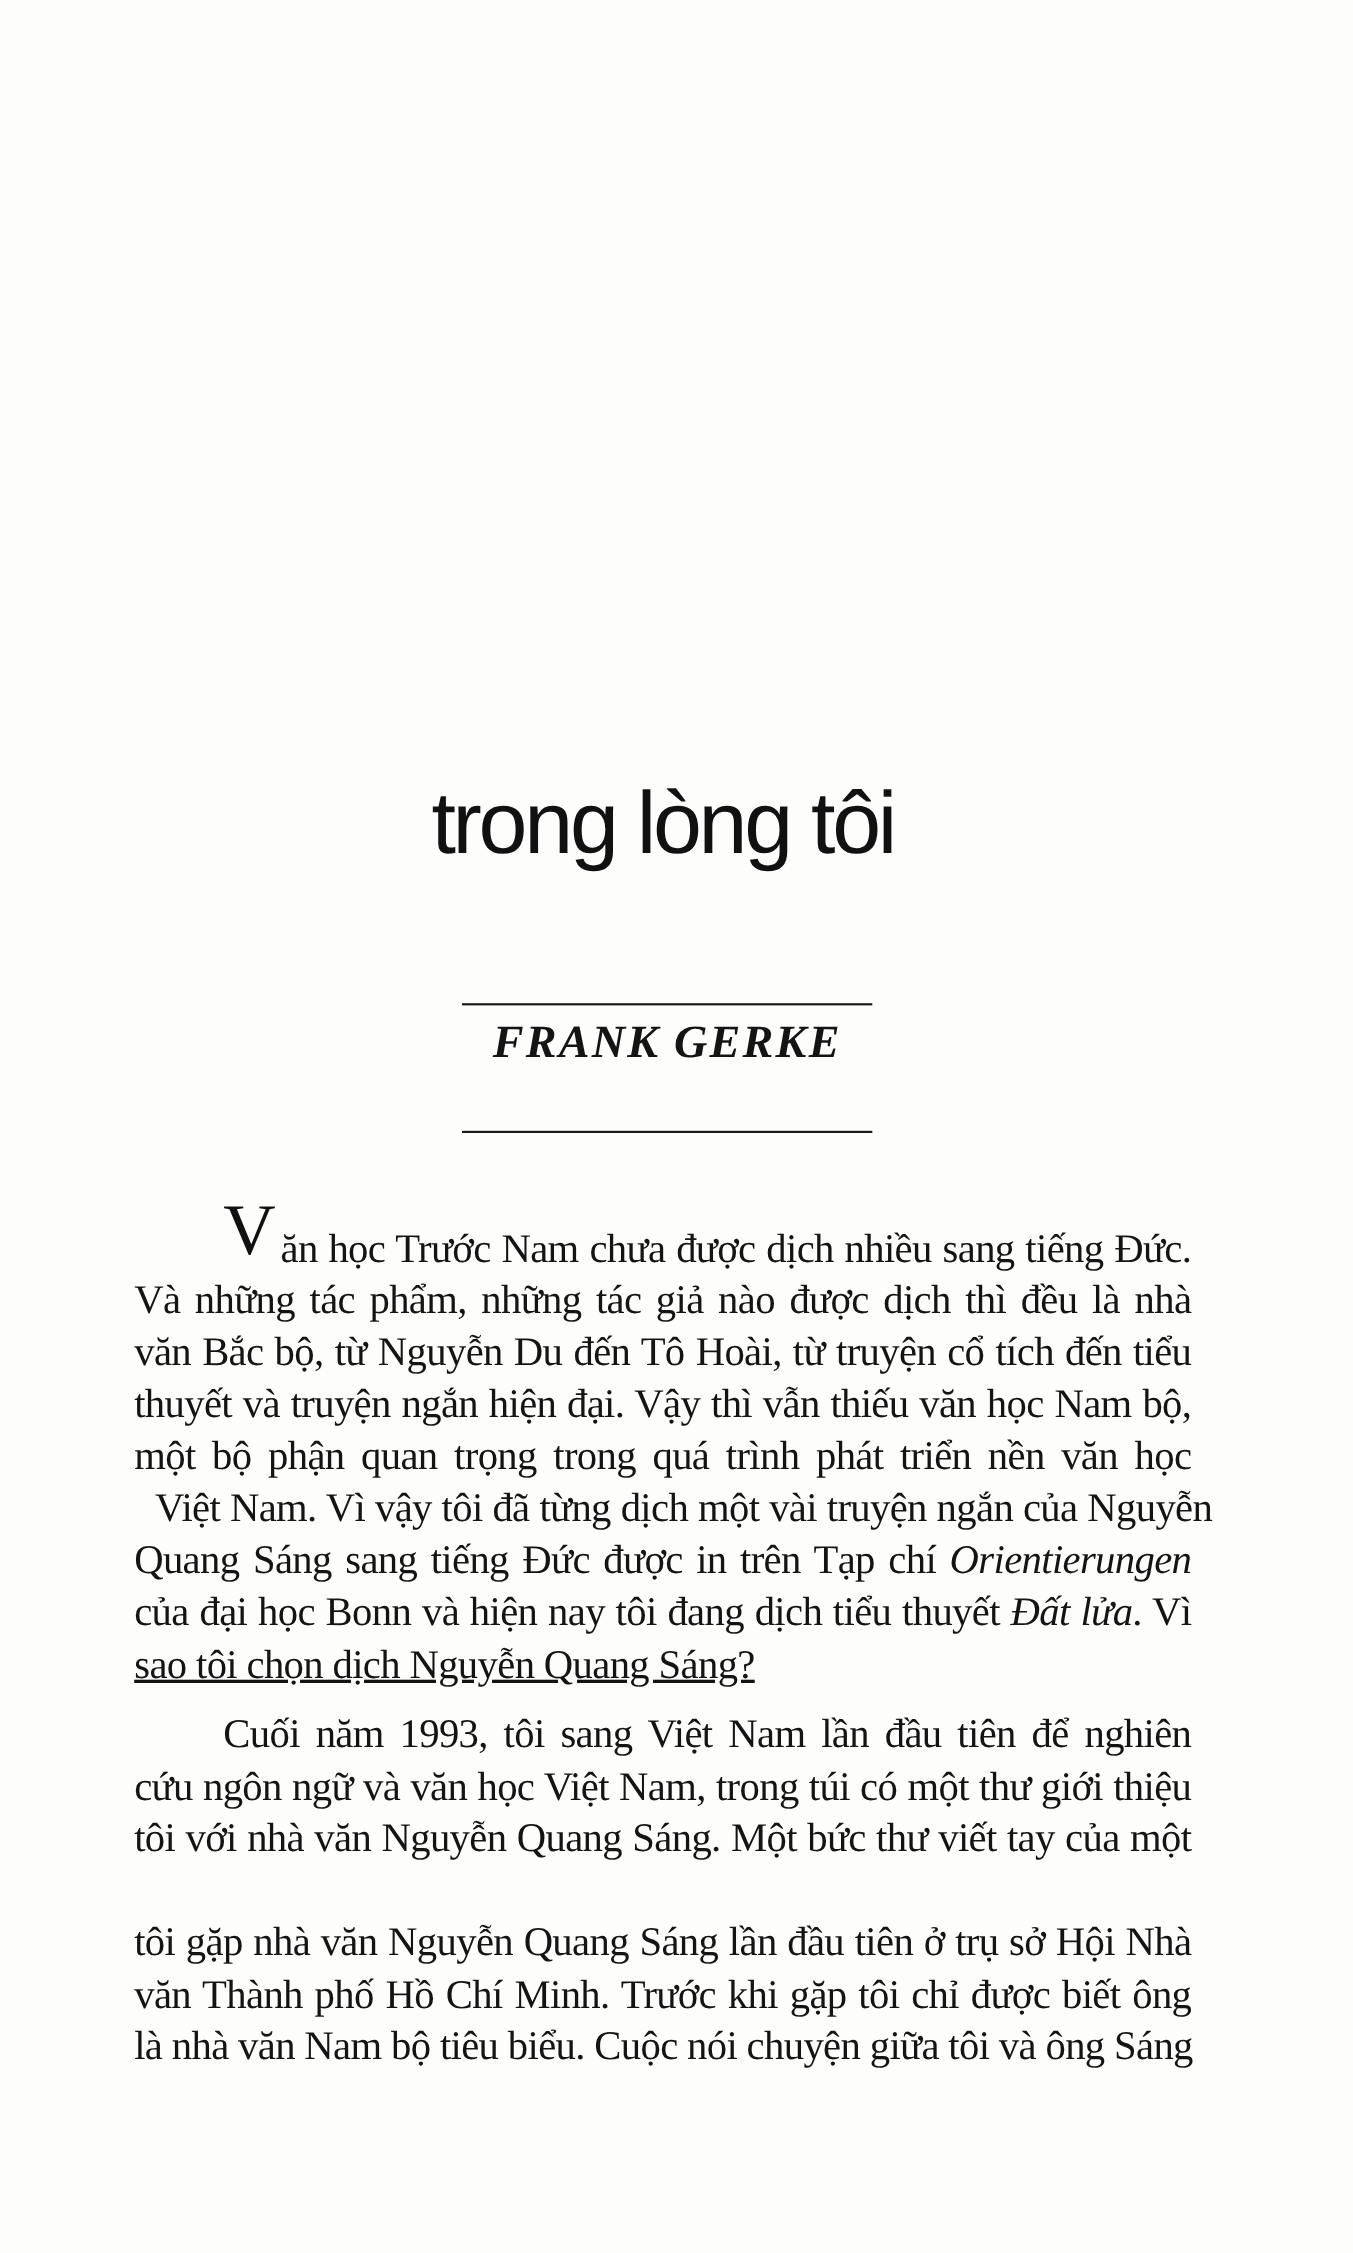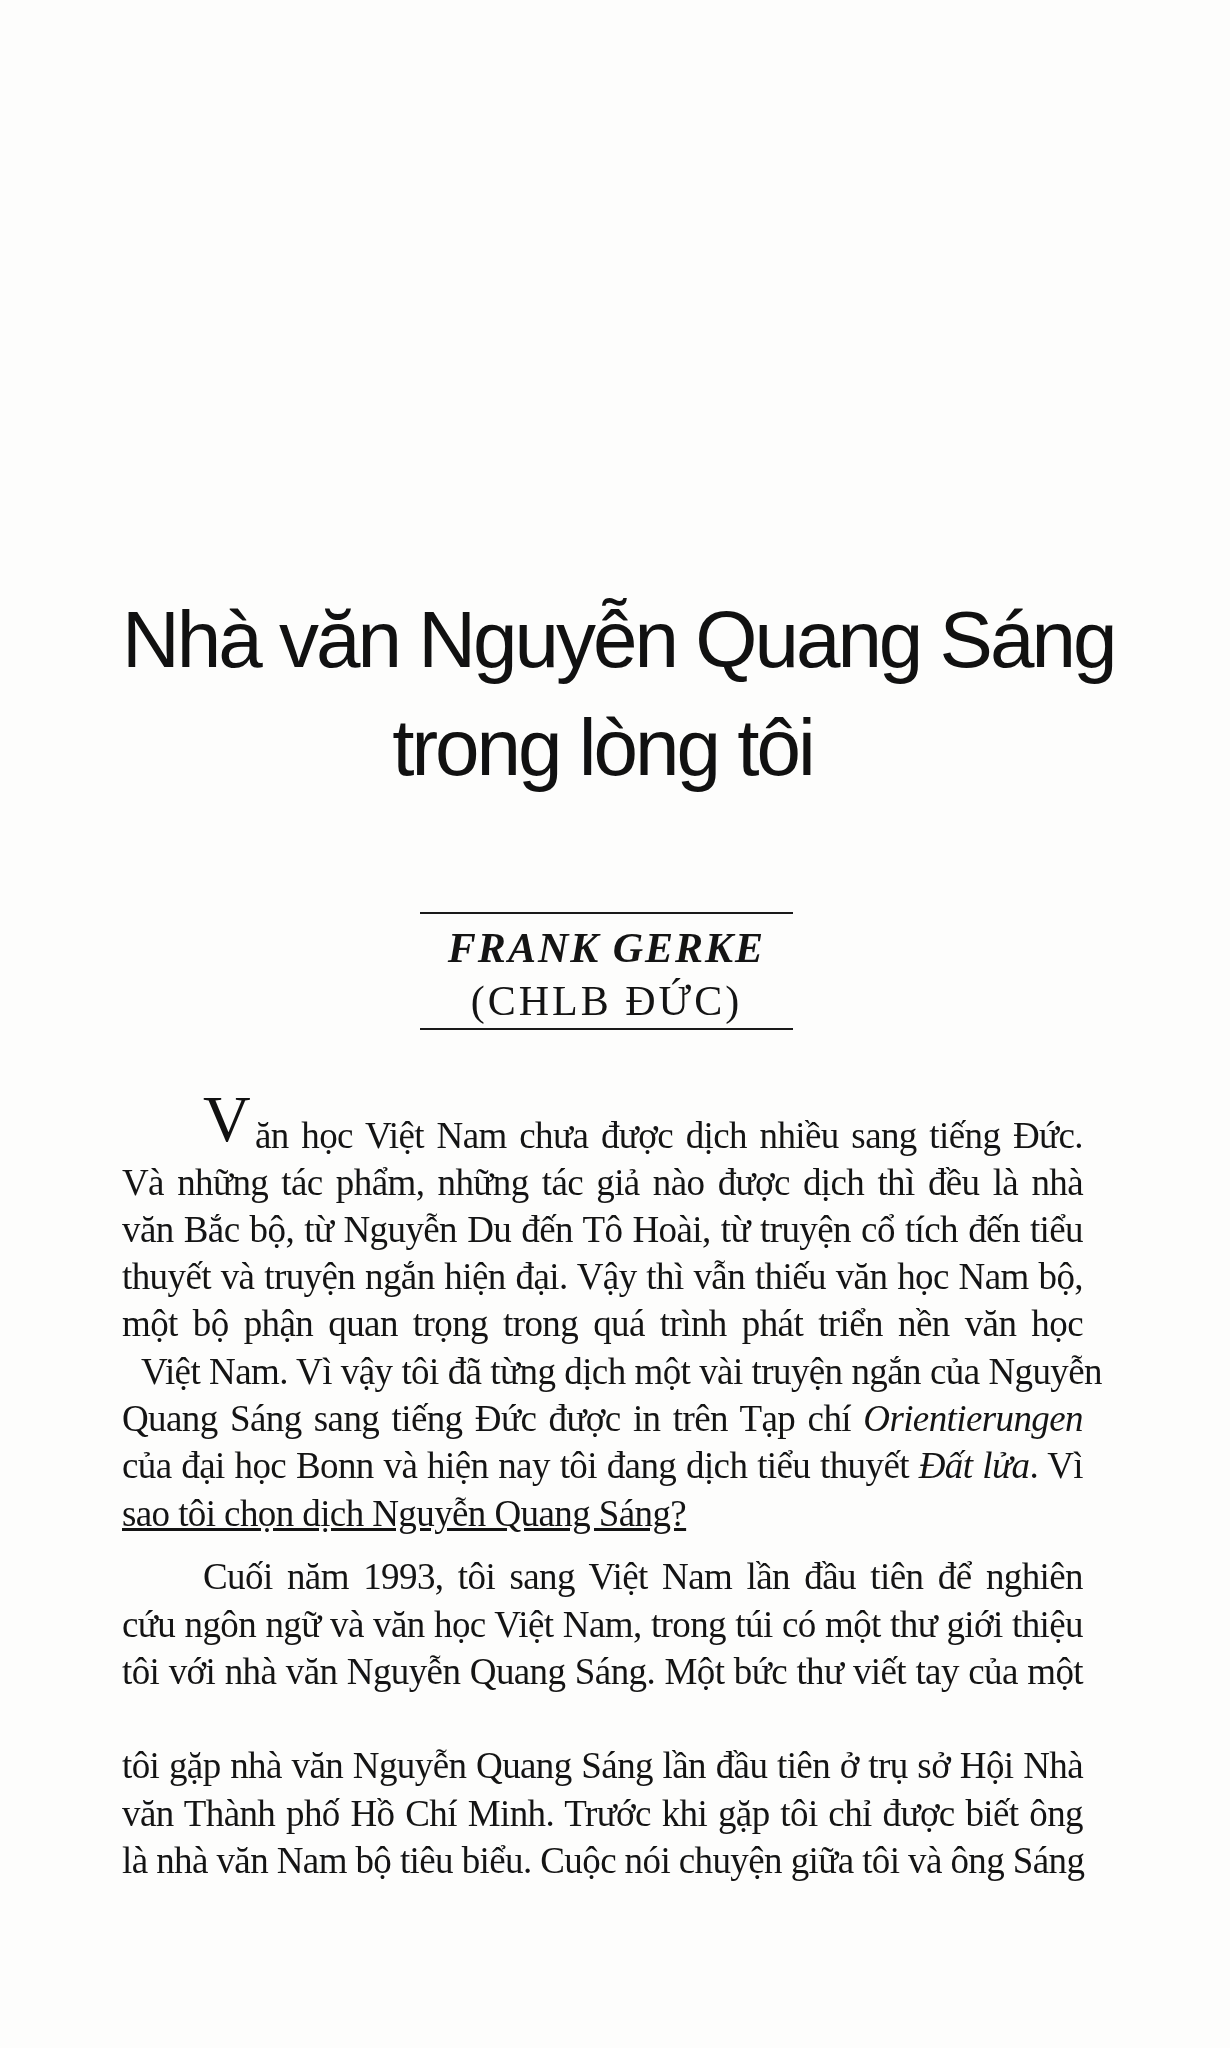--- a/index.html
+++ b/index.html
@@ -40,31 +40,29 @@
   }
   .jl { display: block; width: 100%; text-align: justify; text-align-last: justify; }
   .body-line.last .jl { text-align-last: left; }
   em { font-style: italic; }
 </style>
 </head>
 <body>
 
 <div class="page">
 
-  <div class="title-line" style="top:600px;">Nhà văn Nguyễn Quang Sáng</div>
   <div class="title-line" style="top:708px;">trong lòng tôi</div>
 
   <div class="rule" style="top:912px;"></div>
   <div class="author-name" style="top:927px;font-style:italic;">FRANK GERKE</div>
-  <div class="author-country" style="top:980px;">(CHLB ĐỨC)</div>
   <div class="rule" style="top:1028px;"></div>
 
   <div class="drop-cap">V</div>
   <div class="body-line after-cap" style="top:1117px;">
-      <span class="jl">ăn học Việt Nam chưa được dịch nhiều sang tiếng Đức.</span>
+      <span class="jl">ăn học Trước Nam chưa được dịch nhiều sang tiếng Đức.</span>
     </div>
   <div class="body-line" style="top:1211px;">
       <span class="jl">văn Bắc bộ, từ Nguyễn Du đến Tô Hoài, từ truyện cổ tích đến tiểu</span>
     </div>
   <div class="body-line" style="top:1164px;">
       <span class="jl">Và những tác phẩm, những tác giả nào được dịch thì đều là nhà</span>
     </div>
   <div class="body-line" style="top:1258px;">
       <span class="jl">thuyết và truyện ngắn hiện đại. Vậy thì vẫn thiếu văn học Nam bộ,</span>
     </div>

